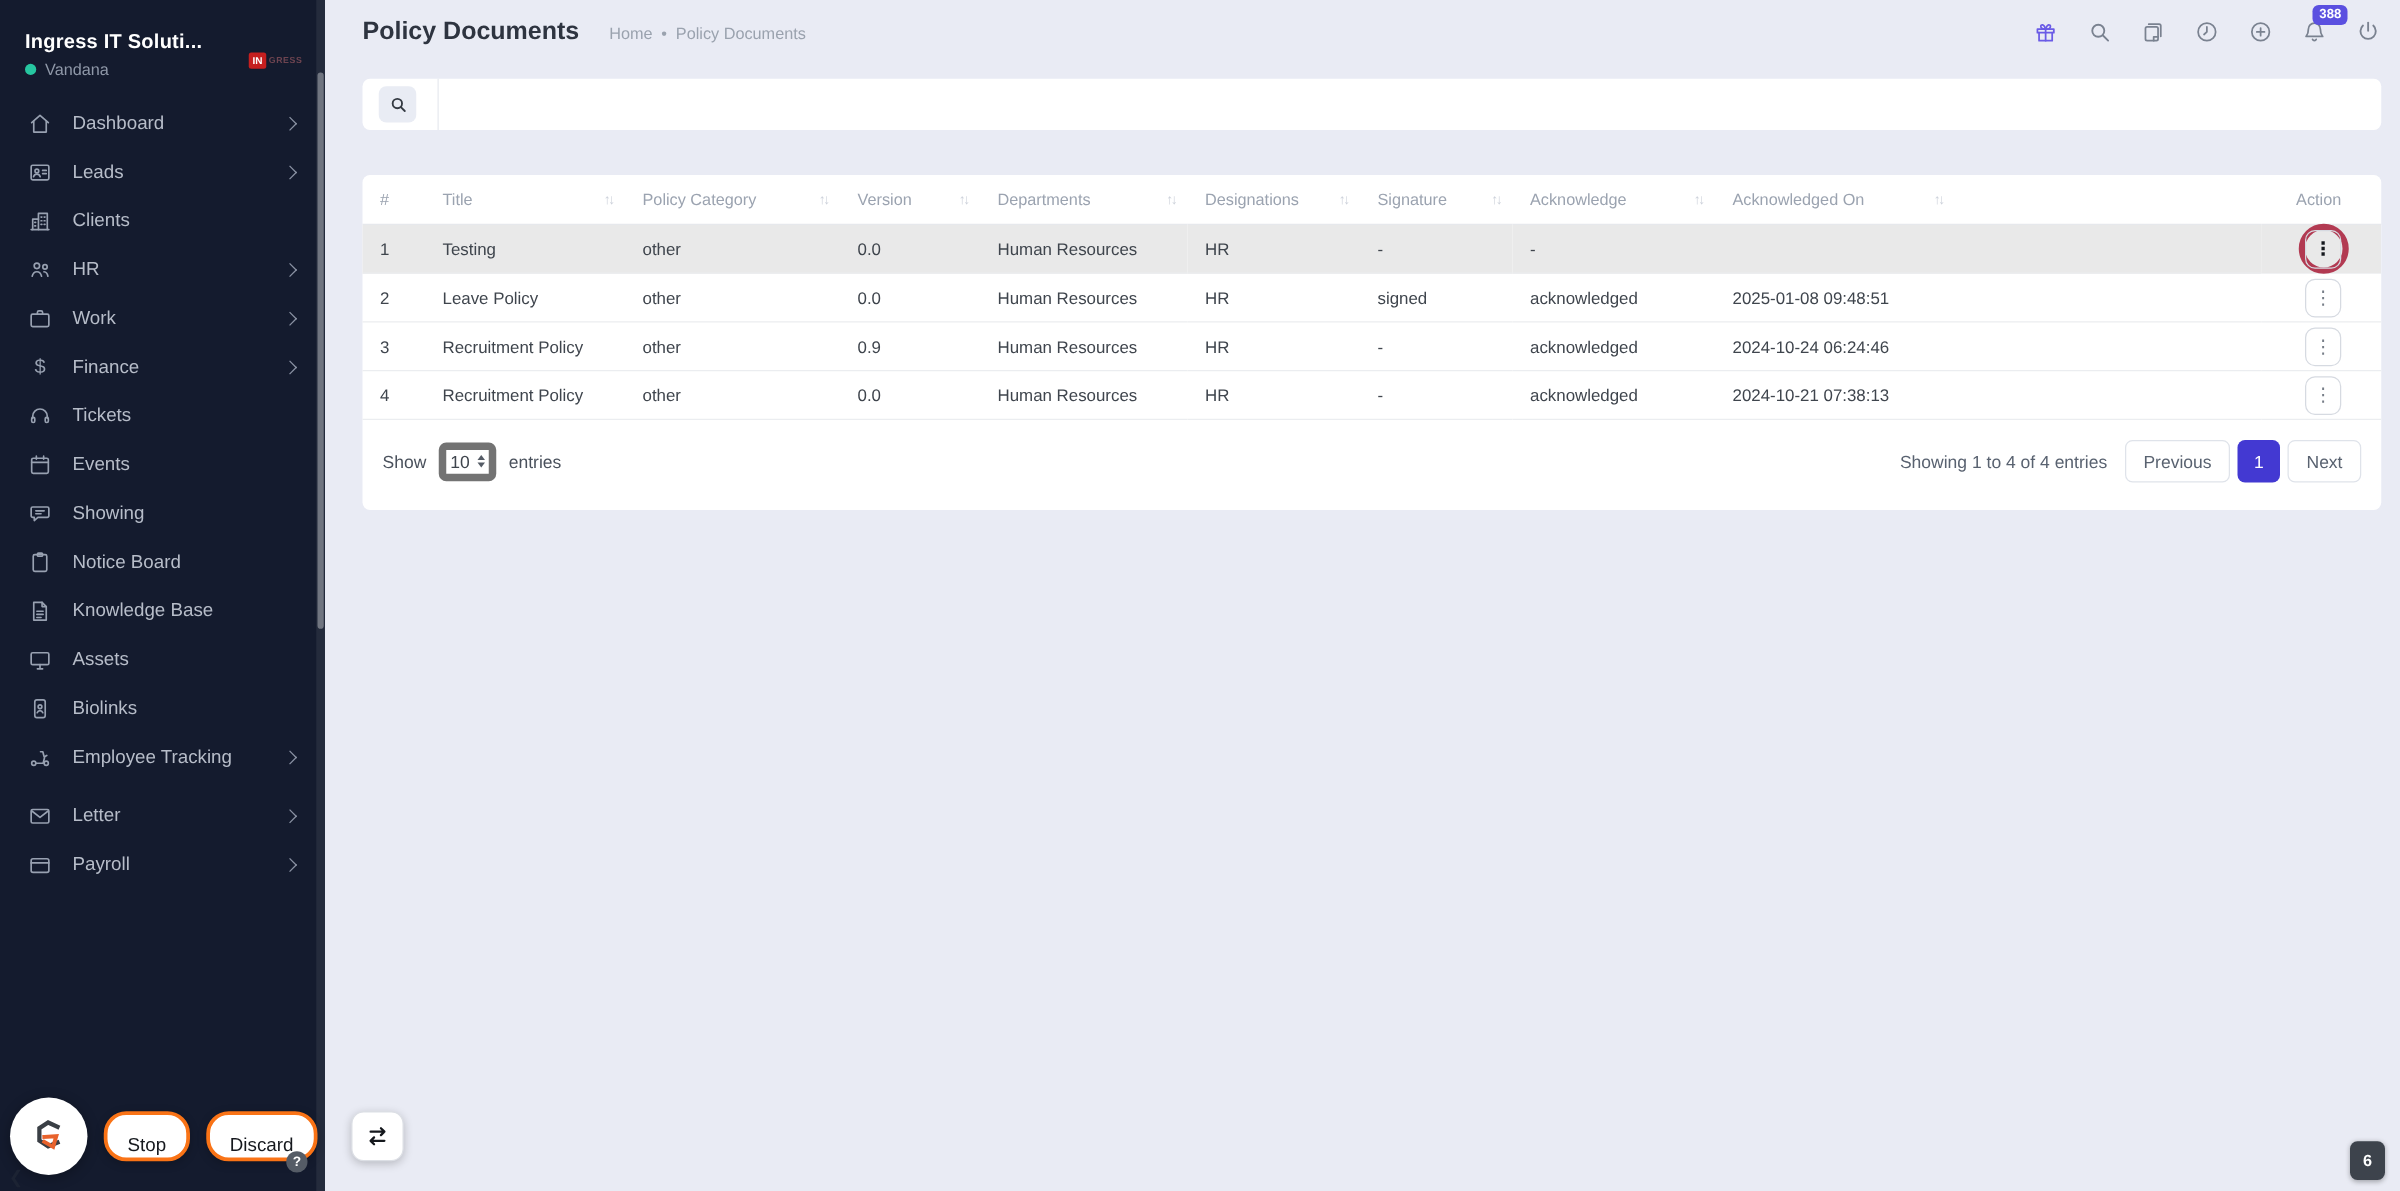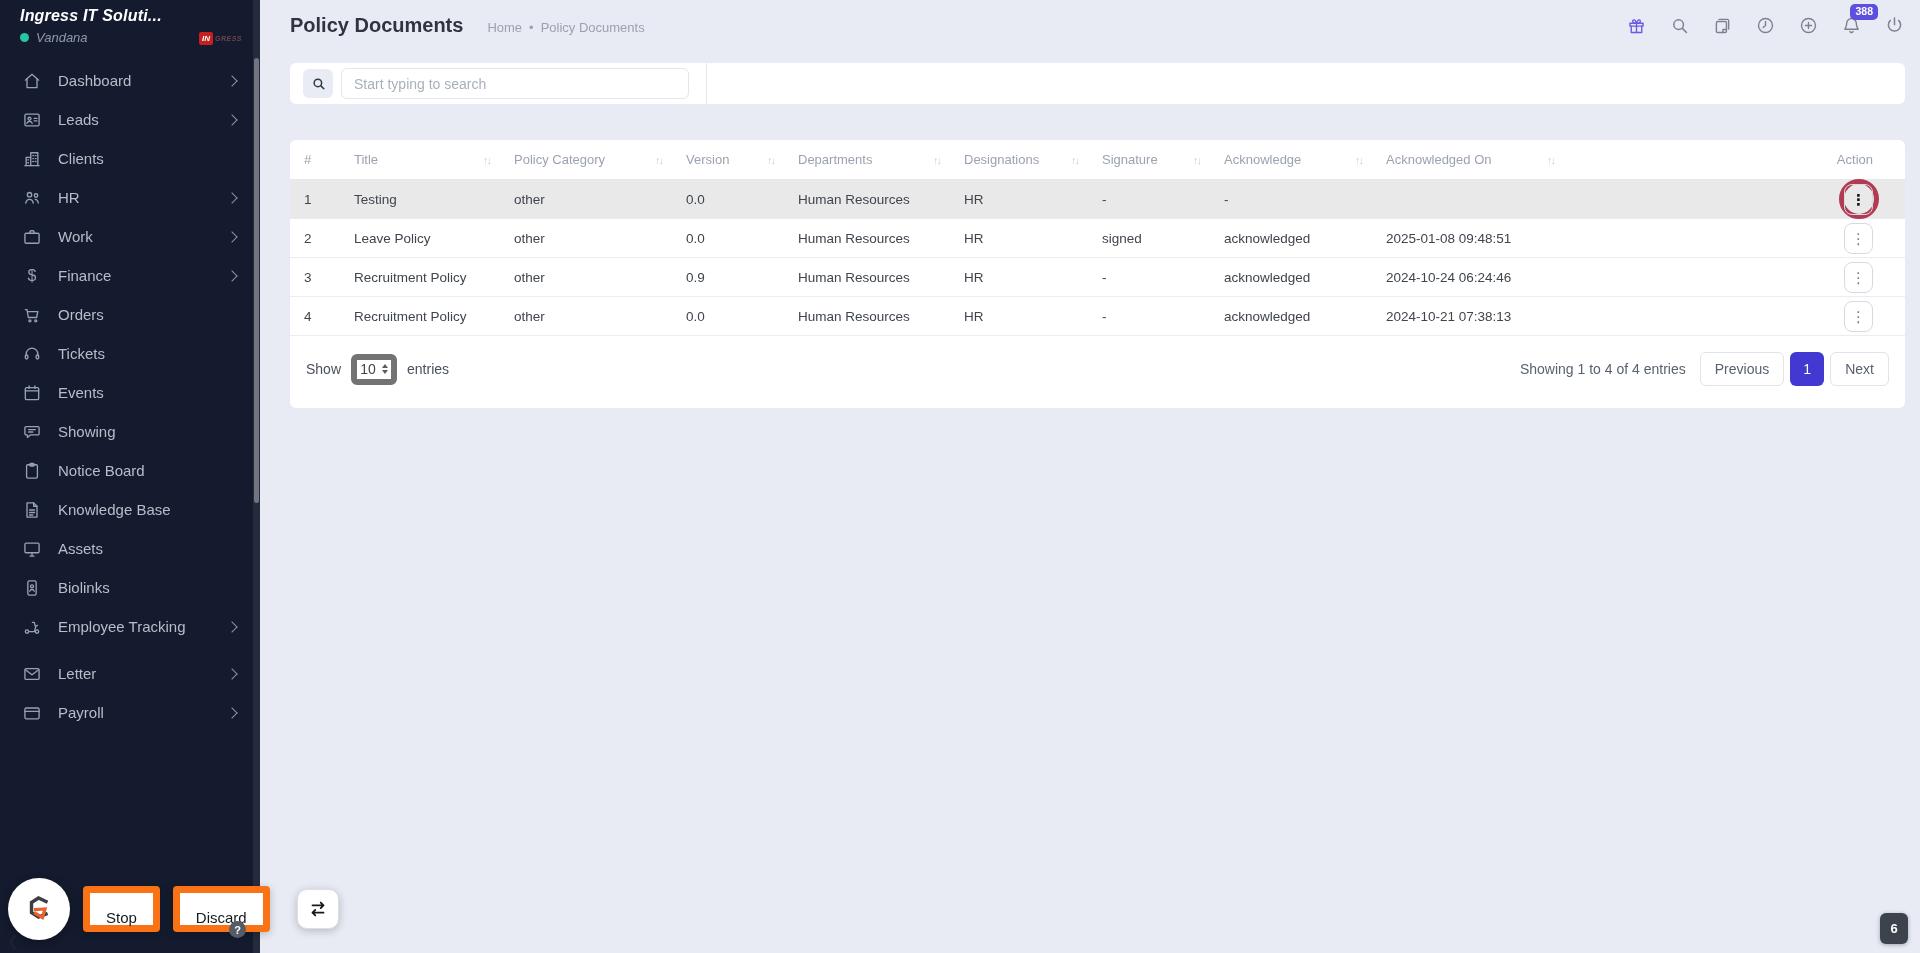--- a/index.html
+++ b/index.html
@@ -4,21 +4,21 @@
 <style>
   * { margin:0; padding:0; box-sizing:border-box; }
   html,body { width:1920px; height:953px; overflow:hidden; }
   body { font-family:"Liberation Sans","DejaVu Sans",sans-serif; background:#e9ebf4; color:#3f454d; }
   .app { position:relative; width:1920px; height:953px; }
 
   
   .sidebar { position:absolute; left:0; top:0; width:260px; height:953px; background:#141b2e; overflow:hidden; }
   .sb-track { position:absolute; right:0; top:0; width:7px; height:100%; background:rgba(255,255,255,.07); }
   .sb-thumb { position:absolute; right:1px; top:58px; width:5px; height:445px; background:rgba(255,255,255,.35); border-radius:3px; }
-  .sb-head { display:flex; align-items:flex-end; justify-content:space-between; padding:7px 18px 6px 20px;font-style:italic; }
+  .sb-head { display:flex; align-items:center; justify-content:space-between; padding:25px 18px 6px 20px; }
   .sb-company { font-size:16px; font-weight:700; color:#ffffff; letter-spacing:.2px; }
   .sb-userrow { display:flex; align-items:center; gap:7px; margin-top:5px; }
   .sb-dot { width:9px; height:9px; border-radius:50%; background:#26c6a0; }
   .sb-user { font-size:13px; color:#8f98a8; }
   .sb-logo { display:flex; align-items:center; gap:2px; margin-top:8px; }
   .sb-logo-badge { background:#c61f1f; color:#fff; font-size:8px; font-weight:700; padding:2px 3px; border-radius:2px; }
   .sb-logo-rest { font-size:7px; color:#6e4450; font-weight:700; letter-spacing:.5px; }
   .nav { margin-top:10px; }
   .nav-item { display:flex; align-items:center; gap:16px; height:39px; padding:0 22px; cursor:pointer; }
   .nav-item.gap-top { margin-top:8px; }
@@ -75,21 +75,21 @@
   .f-right { display:flex; align-items:center; gap:14px; }
   .f-summary { font-size:14px; color:#596270; }
   .pager { display:flex; align-items:center; gap:6px; }
   .pg-btn { height:34px; padding:0 14px; background:#fff; border:1px solid #dfe3ea; border-radius:6px; font-size:14px; color:#596270; cursor:pointer; font-family:inherit; }
   .pg-page { width:34px; height:34px; background:#4339d2; border:none; border-radius:6px; color:#fff; font-size:14px; cursor:pointer; font-family:inherit; }
 
   
   .agent-bar { position:absolute; left:8px; bottom:13px; display:flex; align-items:center; gap:13px; z-index:20; }
   .agent-logo { width:62px; height:62px; border-radius:50%; background:#fff; box-shadow:0 2px 10px rgba(0,0,0,.3); display:flex; align-items:center; justify-content:center; cursor:pointer; }
   .agent-logo svg { width:36px; height:36px; }
-  .ov-btn { height:40px; padding:16px 16px; background:#fff; border:7px solid #f97316; border-radius:4px; box-shadow:0 2px 8px rgba(0,0,0,.22); font-size:15px; font-weight:500; color:#15181d; cursor:pointer; font-family:inherit; }
+  .ov-btn { height:40px; padding:16px 16px; background:#fff; border:3px solid #f97316; border-radius:18px; box-shadow:0 2px 8px rgba(0,0,0,.22); font-size:15px; font-weight:500; color:#15181d; cursor:pointer; font-family:inherit; }
   .swap-btn { margin-left:14px; width:42px; height:40px; background:#fff; border:1px solid #dcdfe5; border-radius:10px; box-shadow:0 2px 8px rgba(0,0,0,.22); display:flex; align-items:center; justify-content:center; color:#15181d; cursor:pointer; }
   .swap-btn svg { width:22px; height:22px; }
   .help-badge { position:absolute; left:229px; top:921px; width:17px; height:17px; border-radius:50%; background:#555c66; color:#fff; font-size:11px; font-weight:700; display:flex; align-items:center; justify-content:center; z-index:21; cursor:pointer; }
   .corner-chev { position:absolute; left:7px; top:933px; font-size:14px; color:#1c2333; z-index:21; }
   .count-badge { position:absolute; right:12px; bottom:9px; width:28px; height:31px; background:#3d434c; border-radius:6px; color:#fff; font-size:13px; font-weight:700; display:flex; align-items:center; justify-content:center; box-shadow:0 1px 4px rgba(0,0,0,.3); z-index:20; }
 </style>
 </head>
 <body>
 
 <div class="app">
@@ -162,30 +162,20 @@
               <path d="M9.5 7.5V6a1.5 1.5 0 011.5-1.5h2A1.5 1.5 0 0114.5 6v1.5"></path>
             </svg>
           </span>
         <span class="nav-label">Work</span>
         <span class="chev"></span>
       </div>
       <div class="nav-item">
         <span class="nav-ico dollar">$</span>
         <span class="nav-label">Finance</span>
         <span class="chev"></span>
-      </div>
-      <div class="nav-item">
-        <span class="nav-ico">
-            <svg viewBox="0 0 24 24" fill="none" stroke="currentColor" stroke-width="1.6" stroke-linecap="round" stroke-linejoin="round">
-              <circle cx="9.5" cy="19" r="1.2"></circle>
-              <circle cx="16.5" cy="19" r="1.2"></circle>
-              <path d="M4 5.5h2L7.6 15h9.9L19 8H7"></path>
-            </svg>
-          </span>
-        <span class="nav-label">Orders</span>
       </div>
       <div class="nav-item">
         <span class="nav-ico">
             <svg viewBox="0 0 24 24" fill="none" stroke="currentColor" stroke-width="1.6" stroke-linecap="round" stroke-linejoin="round">
               <path d="M5 14v-2a7 7 0 0114 0v2"></path>
               <rect x="4" y="13" width="3" height="5" rx="1.4"></rect>
               <rect x="17" y="13" width="3" height="5" rx="1.4"></rect>
             </svg>
           </span>
         <span class="nav-label">Tickets</span>
@@ -345,21 +335,20 @@
       </div>
     </div>
 
     <div class="toolbar-card">
       <span class="search-ico-box">
           <svg viewBox="0 0 24 24" fill="none" stroke="currentColor" stroke-width="2.4" stroke-linecap="round">
             <circle cx="11" cy="11" r="6"></circle>
             <path d="M15.8 15.8L20.5 20.5"></path>
           </svg>
         </span>
-      <input class="search-input" type="text" placeholder="Start typing to search" style="">
       <span class="toolbar-divider"></span>
     </div>
 
     <div class="table-card">
       <table>
         <colgroup>
           <col class="c-num">
             <col class="c-title">
             <col class="c-cat">
             <col class="c-ver">

